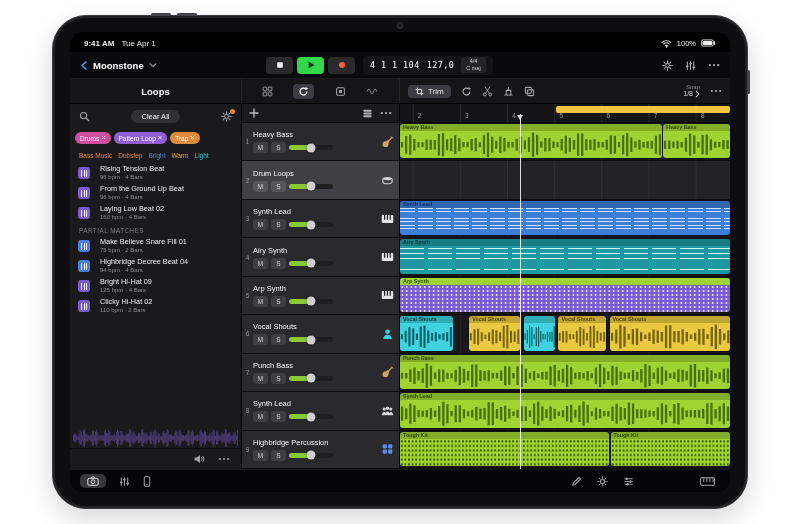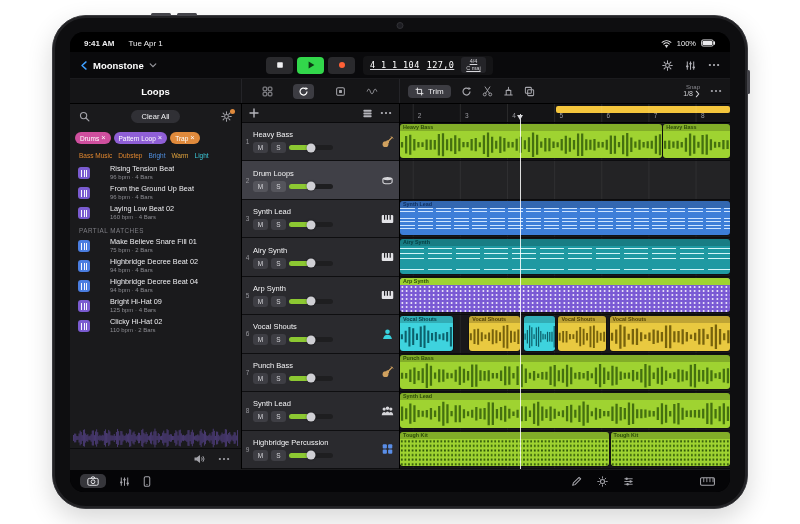--- a/index.html
+++ b/index.html
@@ -12,36 +12,36 @@
   .hw-b{top:-3px;left:124px;width:20px;height:3px;}
   .hw-c{right:-3px;top:54px;width:3px;height:24px;}
   .front-cam{position:absolute;top:6px;left:50%;transform:translateX(-50%);width:5px;height:5px;border-radius:50%;background:#1d1d22;border:1px solid #323236;}
   .screen{position:absolute;left:17px;top:16px;width:660px;height:460px;background:#000;border-radius:14px;
     overflow:hidden;display:flex;flex-direction:column;color:#d8d8dc;}
   svg{display:inline-block;vertical-align:middle;}
   .defs{position:absolute;width:0;height:0;overflow:hidden;}
 
   
   .statusbar{height:18px;flex:none;display:flex;align-items:center;justify-content:space-between;padding:2px 14px 0;background:#000;font-size:8px;color:#ececee;}
-  .sb-left{display:flex;gap:14px;align-items:center;}
+  .sb-left{display:flex;gap:7px;align-items:center;}
   .sb-time{font-weight:bold;}
   .sb-right{display:flex;align-items:center;gap:5px;color:#ececee;}
   .sb-batt-pct{font-size:7.5px;}
 
   
   .topbar{height:26px;flex:none;display:flex;align-items:center;background:#0a0a0c;border-bottom:1px solid #1b1b1e;padding:0 10px;gap:8px;}
   .tb-left{display:flex;align-items:center;gap:5px;width:150px;flex:none;}
   .back-ic{color:#3f9fff;}
   .proj{font-size:9.5px;font-weight:bold;color:#fff;}
   .caret{color:#9a9aa0;}
   .transport{display:flex;gap:4px;margin-left:28px;flex:none;}
   .tbtn{width:27px;height:17px;border-radius:4px;background:#2a2a2d;display:flex;align-items:center;justify-content:center;color:#f0f0f2;}
   .tbtn.play{background:#32d74b;color:#0c3a14;}
   .tbtn.rec{color:#ff6036;}
-  .lcd{display:flex;align-items:center;background:#141416;border-radius:4px;height:19px;padding:0 7px;gap:7px;text-decoration:underline;}
+  .lcd{display:flex;align-items:center;background:#141416;border-radius:4px;height:19px;padding:0 7px;gap:7px;}
   .lcd-pos,.lcd-tempo{font-family:"DejaVu Sans Mono",monospace;font-size:8.5px;color:#fff;letter-spacing:.4px;}
   .lcd-box{display:flex;flex-direction:column;align-items:center;background:#242428;border-radius:3px;padding:1px 5px;font-size:5.5px;line-height:1.25;color:#d4d4d8;}
   .tb-right{margin-left:auto;display:flex;align-items:center;gap:12px;color:#b4b4ba;}
 
   
   .toolbar2{height:24px;flex:none;display:flex;background:#151517;border-bottom:1px solid #000;}
   .tb2-sidebar{width:171px;flex:none;display:flex;align-items:center;justify-content:center;border-right:1px solid #242428;}
   .browser-title{font-size:9.5px;font-weight:bold;color:#fff;}
   .tb2-tracks{width:157px;flex:none;display:flex;align-items:center;justify-content:space-evenly;border-right:1px solid #242428;color:#a6a6ac;}
   .tool-active{background:#3c3c42;border-radius:4px;padding:2px 5px;color:#fff;display:flex;align-items:center;}
@@ -59,21 +59,21 @@
   .sidebar{width:171px;flex:none;background:#1a1a1c;border-right:1px solid #000;display:flex;flex-direction:column;min-height:0;}
   .sb-search{height:24px;flex:none;display:flex;align-items:center;padding:0 9px;color:#a2a2a8;}
   .clear-btn{margin:0 auto;background:#303035;border-radius:9px;padding:2px 11px;font-size:7.5px;color:#f2f2f4;}
   .gear-wrap{position:relative;display:flex;}
   .badge{position:absolute;top:-2px;right:-3px;width:5px;height:5px;border-radius:50%;background:#e08a3c;}
   .sb-chips{height:20px;flex:none;display:flex;gap:3px;align-items:center;padding:0 5px;}
   .chip{display:flex;align-items:center;gap:2px;border-radius:8px;padding:2px 5px;font-size:6.5px;color:#fff;white-space:nowrap;}
   .chip-x{font-size:7.5px;line-height:1;opacity:.95;}
   .sb-tags{height:14px;flex:none;display:flex;gap:6px;align-items:center;padding:0 9px;font-size:6.5px;white-space:nowrap;overflow:hidden;}
   .sb-list{flex:1;min-height:0;overflow:hidden;padding:1px 4px 0;}
-  .loop-item{display:flex;align-items:center;gap:20px;height:20px;padding:0 4px;border-radius:4px;}
+  .loop-item{display:flex;align-items:center;gap:10px;height:20px;padding:0 4px;border-radius:4px;}
   .loop-item.selected{background:#3c3c41;}
   .tile{width:12px;height:12px;border-radius:3px;flex:none;display:flex;align-items:center;justify-content:center;color:#fff;}
   .tile-glyph{width:7px;height:7px;background:repeating-linear-gradient(90deg,rgba(255,255,255,.95) 0 1px,transparent 1px 2.6px);}
   .l-txt{display:flex;flex-direction:column;line-height:1.2;min-width:0;}
   .lt{font-size:7.3px;color:#ededf0;white-space:nowrap;overflow:hidden;text-overflow:ellipsis;}
   .lm{font-size:6px;color:#8c8c92;}
   .partial-hdr{font-size:6.3px;color:#7e7e84;padding:4px 5px 2px;letter-spacing:.5px;}
   .sb-wave{height:20px;flex:none;margin:0 3px;position:relative;}
   .sb-bottom{height:20px;flex:none;display:flex;align-items:center;justify-content:flex-end;gap:13px;padding:0 11px;color:#a2a2a8;border-top:1px solid #0c0c0e;}
 
@@ -477,29 +477,20 @@
     <span class="l-txt">
       <span class="lt">Make Believe Snare Fill 01</span>
       <span class="lm">75 bpm · 2 Bars</span>
     </span>
   </div>
               <div class="loop-item">
     <span class="tile" style="background: rgb(74, 125, 224);">
                   <span class="tile-glyph"></span>
                 </span>
     <span class="l-txt">
-      <span class="lt">Highbridge Decree Beat 02</span>
-      <span class="lm">94 bpm · 4 Bars</span>
-    </span>
-  </div>
-              <div class="loop-item">
-    <span class="tile" style="background: rgb(74, 125, 224);">
-                  <span class="tile-glyph"></span>
-                </span>
-    <span class="l-txt">
       <span class="lt">Highbridge Decree Beat 04</span>
       <span class="lm">94 bpm · 4 Bars</span>
     </span>
   </div>
               <div class="loop-item">
     <span class="tile" style="background: rgb(122, 91, 208);">
                   <span class="tile-glyph"></span>
                 </span>
     <span class="l-txt">
       <span class="lt">Bright Hi-Hat 09</span>

